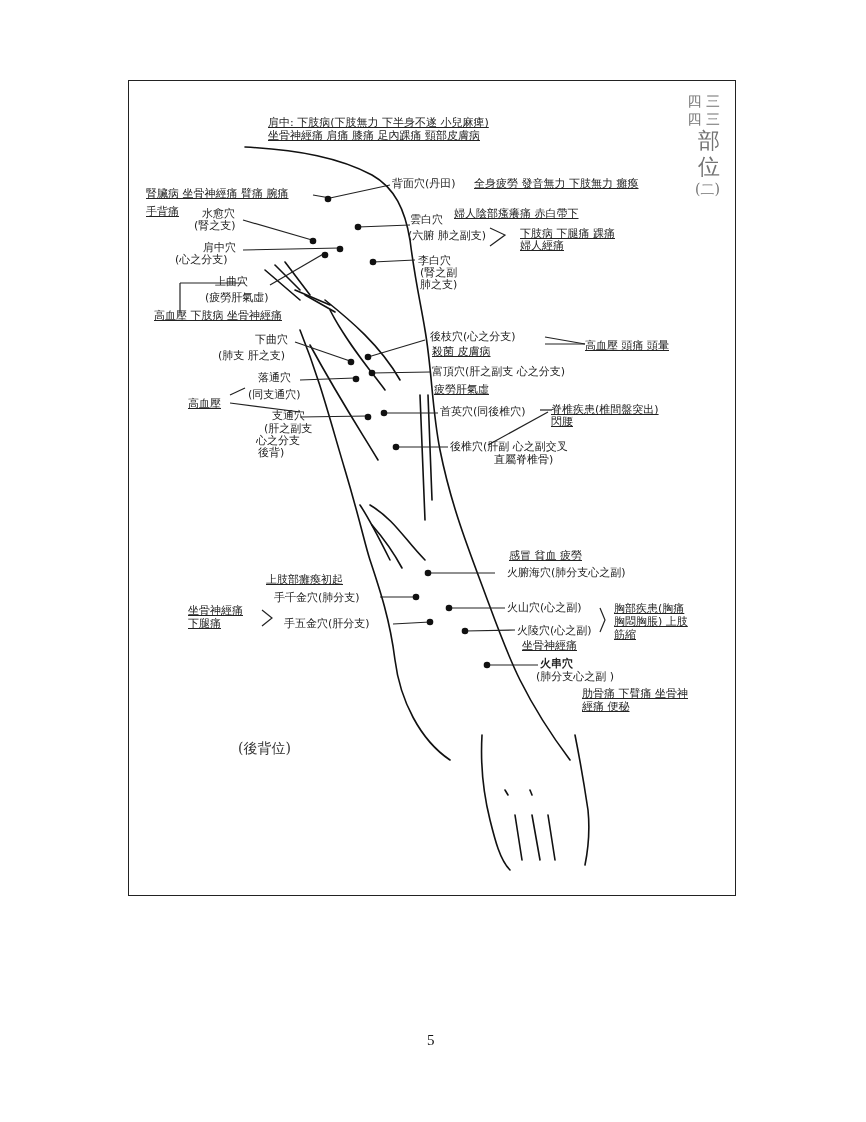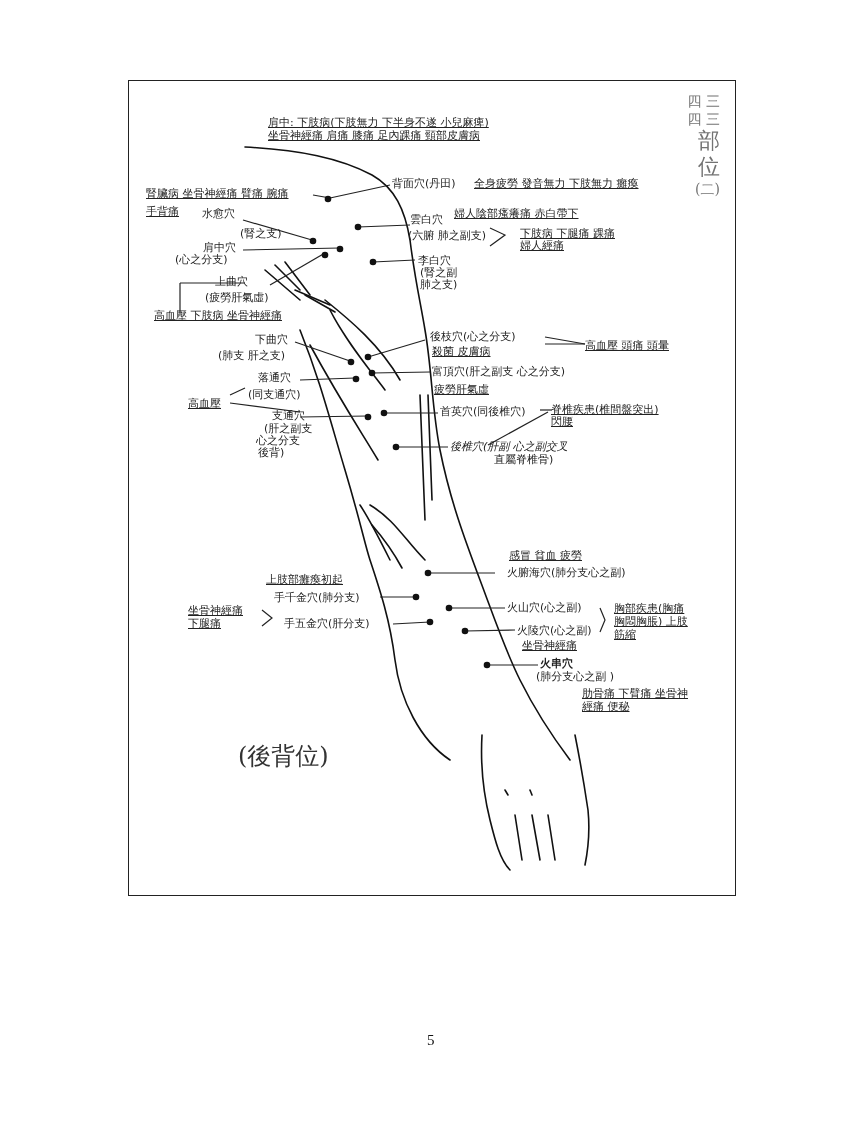--- a/index.html
+++ b/index.html
@@ -4,21 +4,21 @@
 <style>
   html, body { margin:0; padding:0; background:#ffffff; }
   body { width:866px; height:1122px; position:relative; overflow:hidden;
          font-family:"DejaVu Sans", "Liberation Sans", sans-serif; color:#1a1a1a; }
   .frame { position:absolute; left:128px; top:80px; width:608px; height:816px;
            border:1.5px solid #222; box-sizing:border-box; background:#fff; }
   svg.art { position:absolute; left:0; top:0; width:866px; height:1122px; }
   .t { position:absolute; font-size:11px; line-height:12px; white-space:nowrap; color:#222; }
   .u { text-decoration:underline; text-underline-offset:1px; }
   .title-col { position:absolute; font-family:"DejaVu Serif", serif; font-size:14px; color:#737373; line-height:18px; text-align:right; }
-  .big { position:absolute; font-family:"DejaVu Serif", serif; font-size:24px; color:#333; }
+  .big { position:absolute; font-family:"DejaVu Serif", serif; font-size:14px; color:#333; }
   .pagenum { position:absolute; left:427px; top:1032px; font-family:"Liberation Serif", serif; font-size:15px; color:#111; }
 </style>
 </head>
 <body>
 
 <div class="frame"></div>
 
 <svg class="art" viewBox="0 0 866 1122">
   <g fill="none" stroke="#111" stroke-width="1.6" stroke-linecap="round">
 
@@ -116,21 +116,21 @@
 
 <div class="t u" style="left:268px; top:117px;">肩中: 下肢病(下肢無力 下半身不遂 小兒麻痺)</div>
 <div class="t u" style="left:268px; top:130px;">坐骨神經痛 肩痛 膝痛 足內踝痛 頸部皮膚病</div>
 
 <div class="t" style="left:392px; top:178px;text-align:right;">背面穴(丹田)</div>
 <div class="t u" style="left:474px; top:178px;">全身疲勞 發音無力 下肢無力 癱瘓</div>
 
 <div class="t u" style="left:146px; top:188px;">腎臟病 坐骨神經痛 臂痛 腕痛</div>
 <div class="t u" style="left:146px; top:206px;">手背痛</div>
 <div class="t" style="left:202px; top:208px;">水愈穴</div>
-<div class="t" style="left:194px; top:228px;margin-left:46px;">(腎之支)</div>
+<div class="t" style="left:194px; top:220px;">(腎之支)</div>
 <div class="t" style="left:203px; top:242px;">肩中穴</div>
 <div class="t" style="left:175px; top:254px;">(心之分支)</div>
 
 <div class="t" style="left:410px; top:214px;">雲白穴</div>
 <div class="t u" style="left:454px; top:208px;">婦人陰部瘙癢痛 赤白帶下</div>
 <div class="t" style="left:408px; top:230px;">(六腑 肺之副支)</div>
 <div class="t u" style="left:520px; top:228px;">下肢病 下腿痛 踝痛</div>
 <div class="t u" style="left:520px; top:240px;">婦人經痛</div>
 <div class="t" style="left:418px; top:255px;">李白穴</div>
 <div class="t" style="left:420px; top:267px;">(腎之副</div>
@@ -154,21 +154,21 @@
 
 <div class="t u" style="left:188px; top:398px;">高血壓</div>
 <div class="t" style="left:272px; top:410px;">支通穴</div>
 <div class="t" style="left:264px; top:423px;text-align:right;">(肝之副支</div>
 <div class="t" style="left:256px; top:435px;">心之分支</div>
 <div class="t" style="left:258px; top:447px;">後背)</div>
 
 <div class="t" style="left:440px; top:406px;">首英穴(同後椎穴)</div>
 <div class="t u" style="left:551px; top:404px;">脊椎疾患(椎間盤突出)</div>
 <div class="t u" style="left:551px; top:416px;">閃腰</div>
-<div class="t" style="left:450px; top:441px;font-style:italic;">後椎穴(肝副 心之副交叉</div>
+<div class="t" style="left:450px; top:441px;">後椎穴(肝副 心之副交叉</div>
 <div class="t" style="left:494px; top:454px;">直屬脊椎骨)</div>
 
 <div class="t u" style="left:509px; top:550px;">感冒 貧血 疲勞</div>
 <div class="t" style="left:497px; top:567px;margin-left:10px;">火腑海穴(肺分支心之副)</div>
 
 <div class="t u" style="left:266px; top:574px;">上肢部癱瘓初起</div>
 <div class="t" style="left:274px; top:592px;">手千金穴(肺分支)</div>
 <div class="t" style="left:284px; top:618px;">手五金穴(肝分支)</div>
 <div class="t u" style="left:188px; top:605px;">坐骨神經痛</div>
 <div class="t u" style="left:188px; top:618px;">下腿痛</div>

